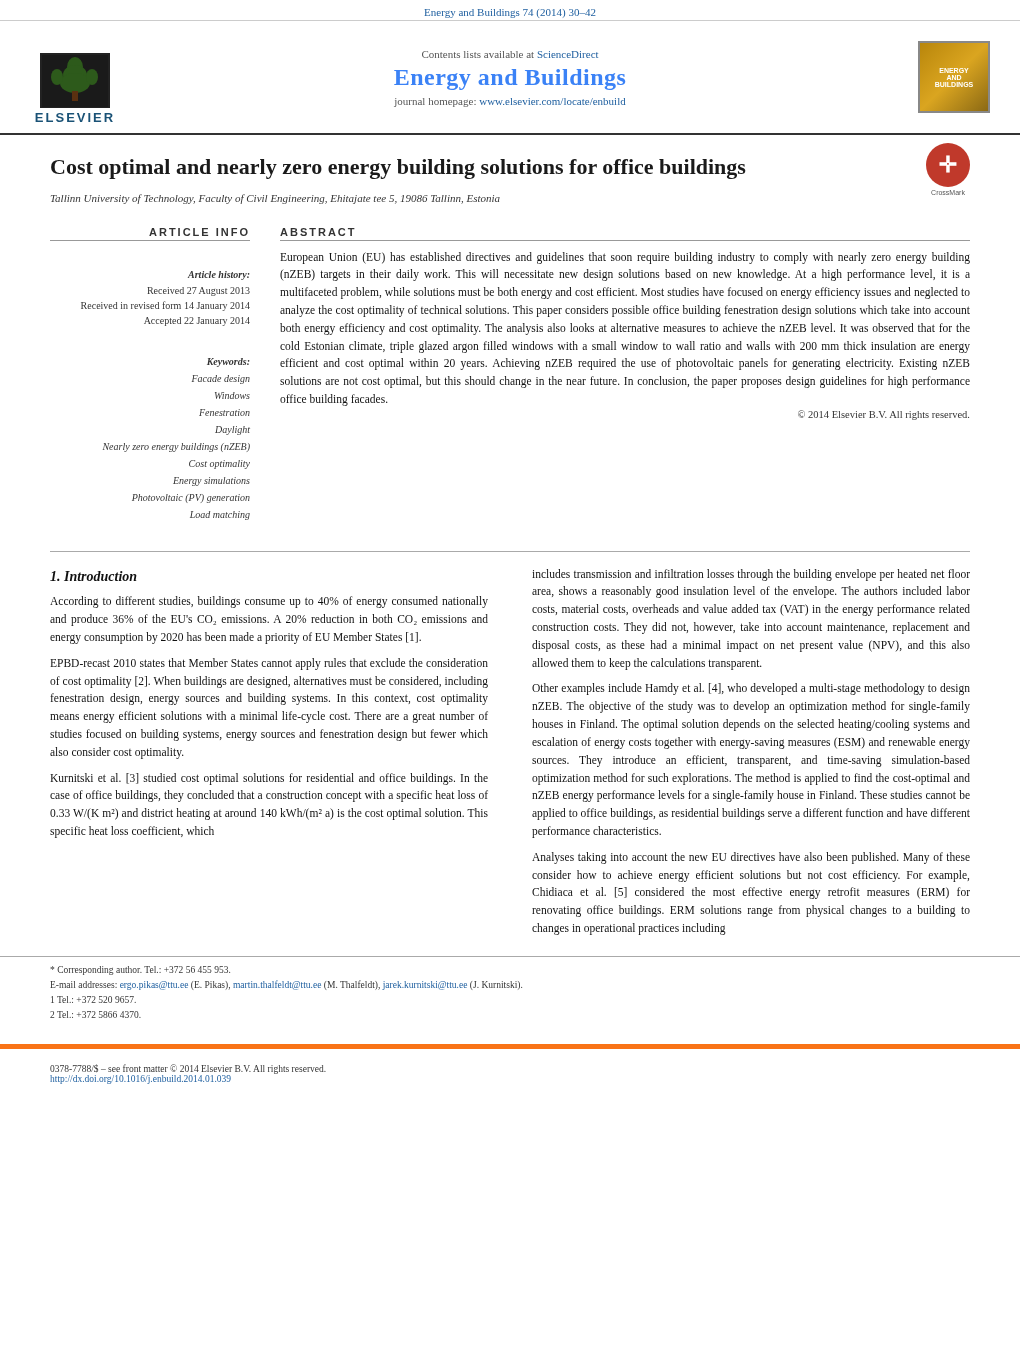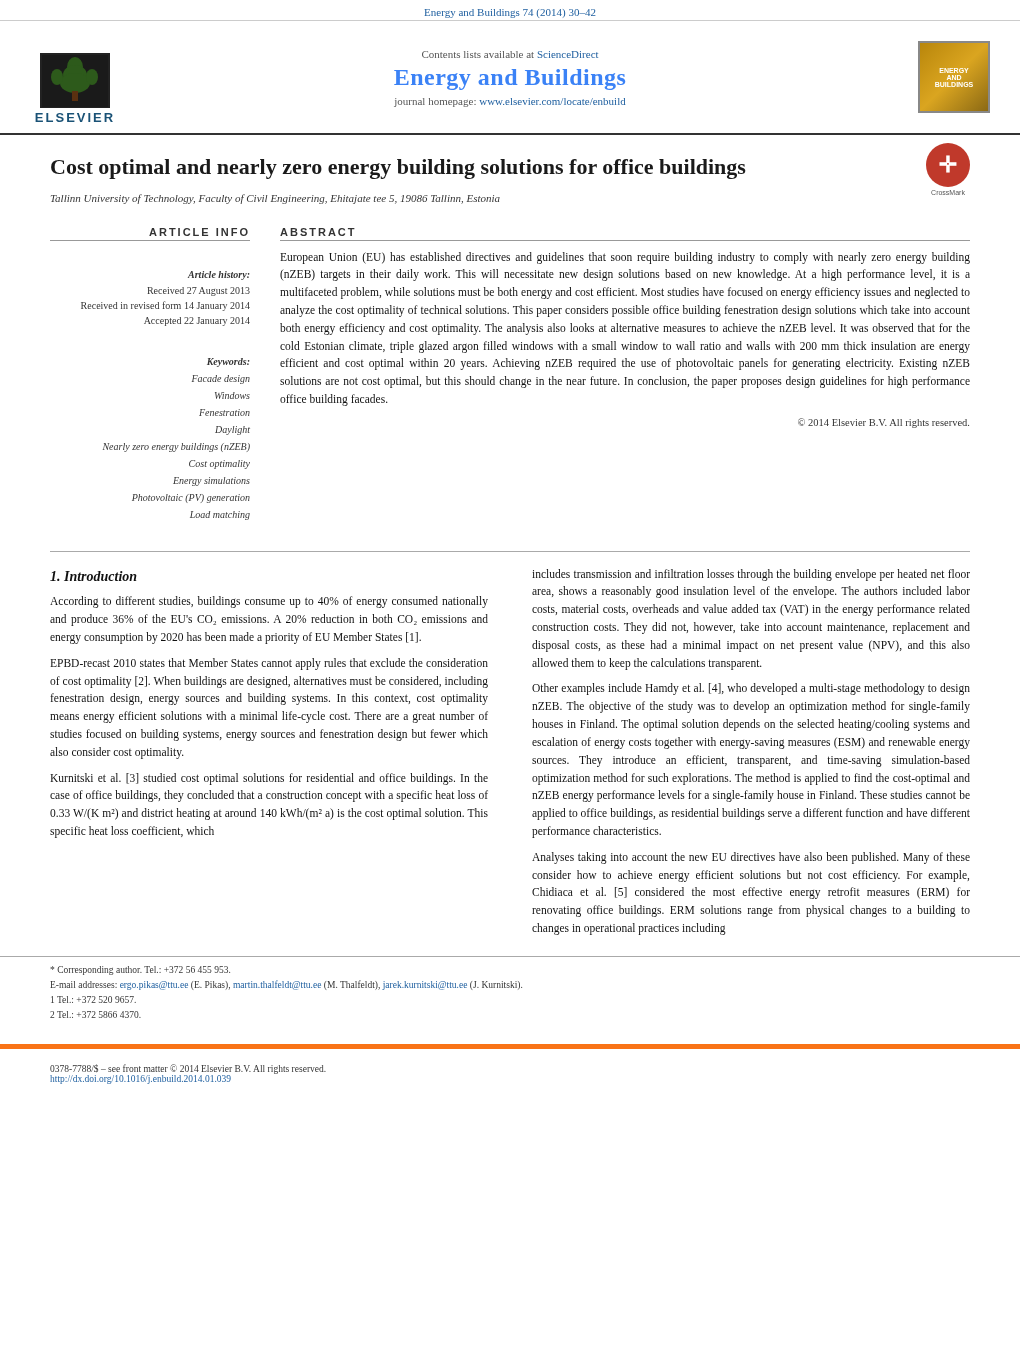--- a/index.html
+++ b/index.html
@@ -180,21 +180,20 @@
     .keywords-list {
       font-size: 10px;
       color: #333;
       line-height: 1.7;
       font-style: italic;
     }
     .copyright-line {
       font-size: 10.5px;
       color: #333;
       text-align: right;
-      margin-top: 8px;
       padding-right: 0;
     }
     .abstract-text {
       font-size: 11.5px;
       line-height: 1.55;
       color: #111;
       text-align: justify;
     }
     .divider {
       border: none;

